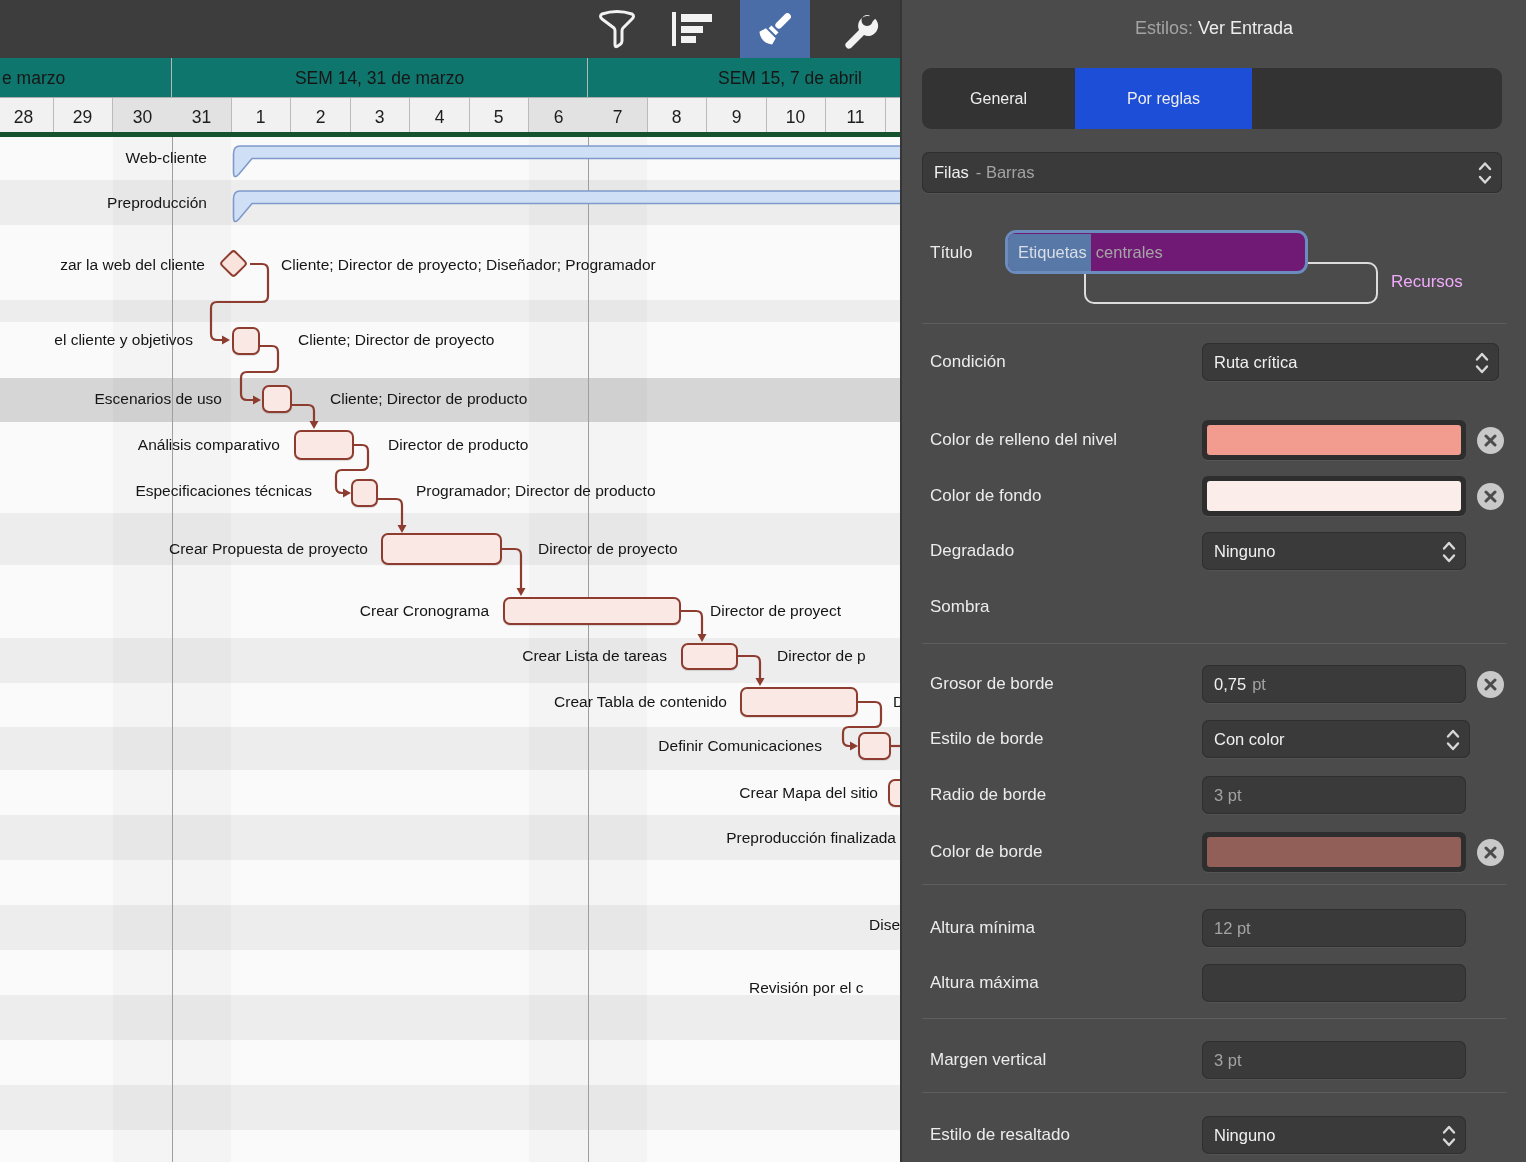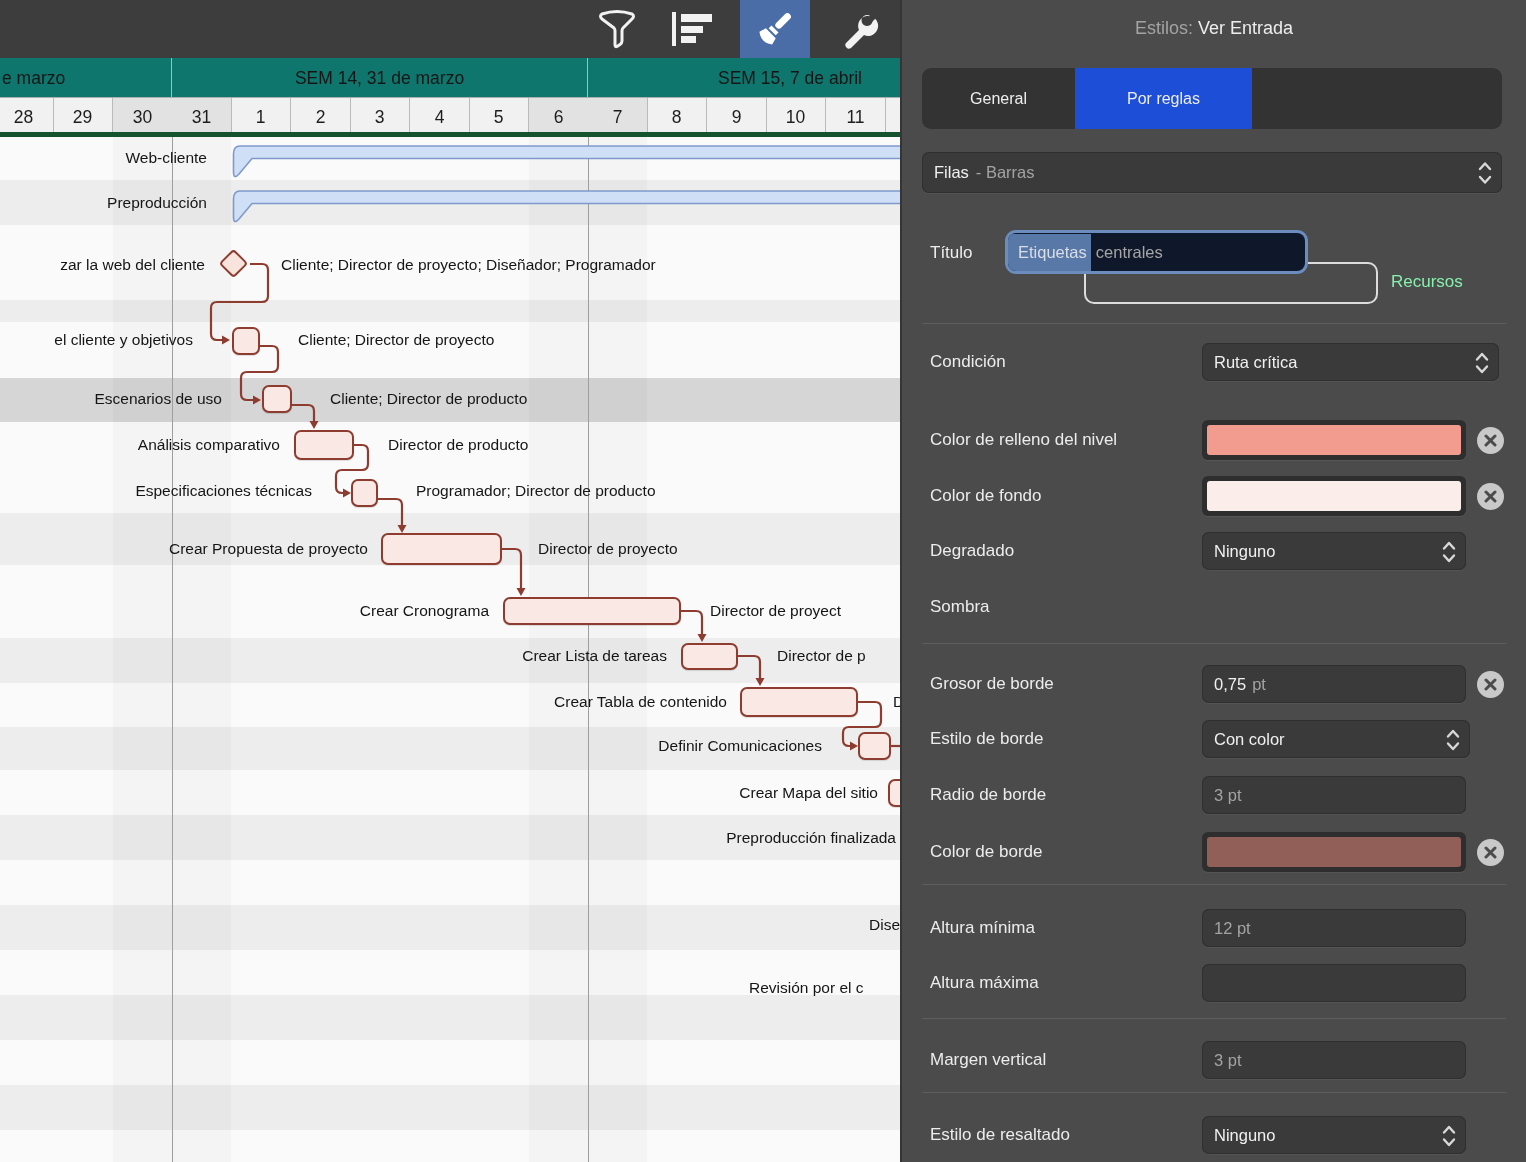--- a/index.html
+++ b/index.html
@@ -58,21 +58,21 @@
   .plabel { position:absolute; left:28px; font-size:17px; color:#ececec; line-height:24px; white-space:nowrap; }
   .pdivider { position:absolute; left:20px; width:584px; height:1px; background:#5e5e5e; }
   .swatchwell { position:absolute; left:300px; width:264px; height:40px; background:#2e2e2e;
                 border-radius:6px; padding:5px; box-shadow:0 1px 0 rgba(255,255,255,0.06); }
   .swatch { width:100%; height:100%; border-radius:3px; }
   .xbtn { position:absolute; left:575px; width:27px; height:27px; border-radius:50%;
           background:#c9c9c9; display:flex; align-items:center; justify-content:center; }
   .previewbox { position:absolute; left:182px; top:262px; width:294px; height:42px;
                 border:2px solid #dcdcdc; border-radius:10px; }
   #titleinput { position:absolute; left:106px; top:233px; width:297px; height:38px;
-                background:#0f172a; border-radius:8px; box-shadow:0 0 0 3px #6b8cbe;
+                background:#701a75; border-radius:8px; box-shadow:0 0 0 3px #6b8cbe;
                 display:flex; align-items:center; overflow:hidden; font-size:16.5px; z-index:2; }
   #titleinput .selword { background:#5878a8; color:#d9dee6; padding:9px 4px 9px 10px; }
   #titleinput .restword { color:#a5a5a5; padding:9px 0; }
 </style>
 </head>
 <body>
 
 <div id="stage">
 
   <div id="gantt">
@@ -235,21 +235,21 @@
       <span class="ptext">Filas</span>
       <span class="psub" style="margin-left:7px">- Barras</span>
       <svg class="stepper" width="16" height="26" viewBox="0 0 16 26" fill="none" stroke="#d8d8d8" stroke-width="2.4" stroke-linecap="round" stroke-linejoin="round">
         <polyline points="3,9 8,3.5 13,9"></polyline>
           <polyline points="3,17 8,22.5 13,17"></polyline>
       </svg>
     </div>
 
     <div class="plabel" style="top:241px">Título</div>
     <div class="previewbox"></div>
-    <div class="glabel" style="position:absolute;left:489px;top:271px;font-size:17px;color:#86efac">Recursos</div>
+    <div class="glabel" style="position:absolute;left:489px;top:271px;font-size:17px;color:#f0abfc">Recursos</div>
     <div id="titleinput">
       <span class="selword">Etiquetas</span>
       <span class="restword" style="margin-left:5px">centrales</span>
     </div>
     <div class="pdivider" style="top:323px"></div>
 
     <div class="plabel" style="top:350px">Condición</div>
     <div class="popup" style="left:300px;top:343px;width:297px">
       <span class="ptext">Ruta crítica</span>
       <svg class="stepper" width="16" height="24" viewBox="0 0 16 24" fill="none" stroke="#d8d8d8" stroke-width="2.4" stroke-linecap="round" stroke-linejoin="round">

